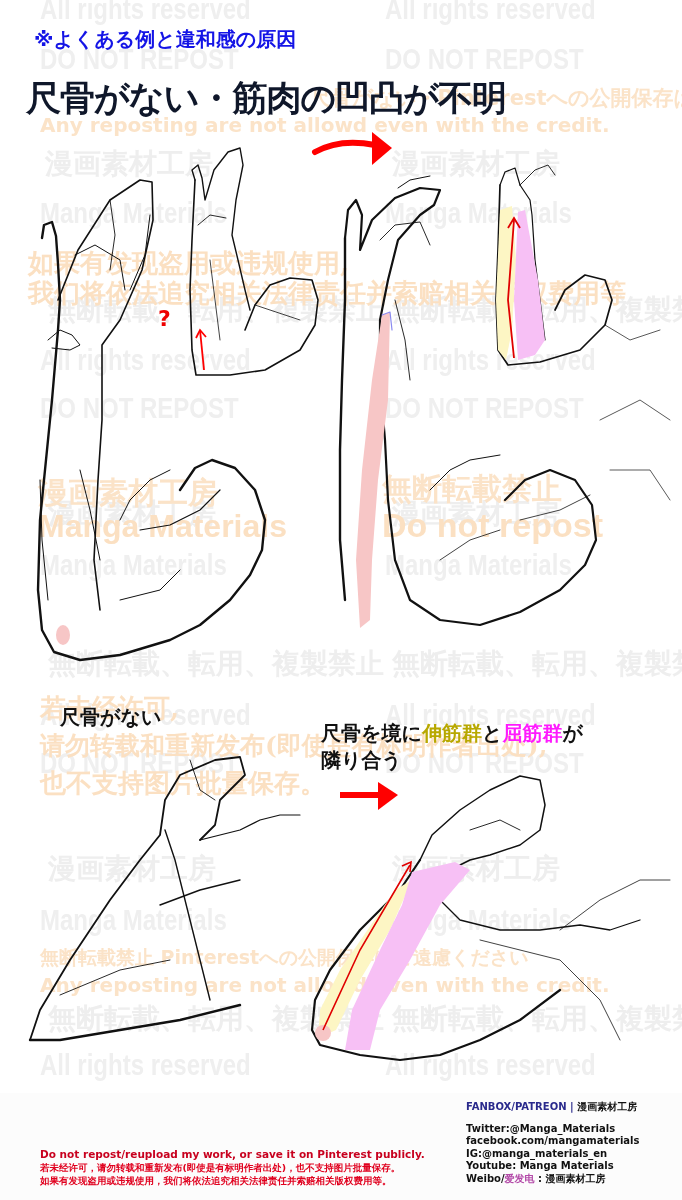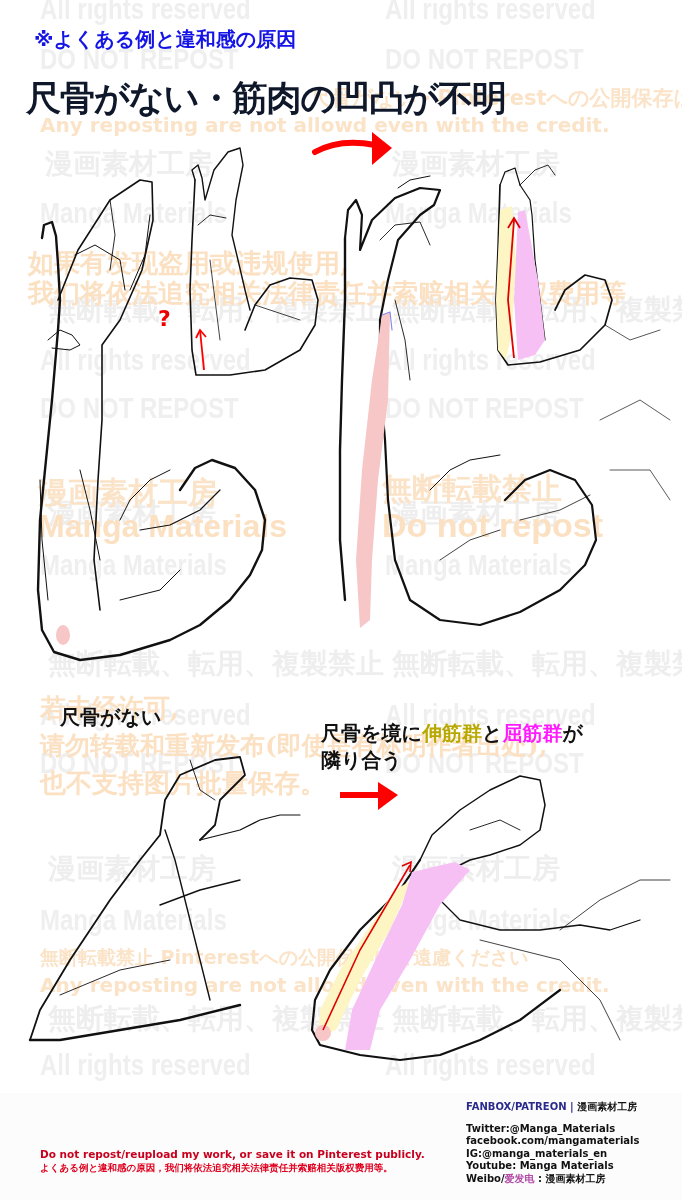--- a/index.html
+++ b/index.html
@@ -180,21 +180,22 @@
 
 <div class="cap" style="left:60px;top:704px">尺骨がない</div>
 <div class="cap" style="left:321px;top:720px">
   <span>尺骨を境に</span><span class="yel">伸筋群</span><span>と</span><span class="mag">屈筋群</span><span>が</span><br>
   <span>隣り合う</span>
 </div>
 
 <div class="footer">
   <div class="f-left">
     <div class="red">Do not repost/reupload my work, or save it on Pinterest publicly.</div>
-    <div class="cn">よくある例と違和感の原因，我们将依法追究相关法律责任并索赔相关版权费用等。</div>
+    <div class="cn">若未经许可，请勿转载和重新发布(即使是有标明作者出处)，也不支持图片批量保存。</div>
+    <div class="cn">如果有发现盗用或违规使用，我们将依法追究相关法律责任并索赔相关版权费用等。</div>
   </div>
   <div class="f-right">
     <div><span class="brand">FANBOX/PATREON</span><span class="brand"> | </span><span>漫画素材工房</span></div>
     <div class="gap"></div>
     <div>Twitter:@Manga_Materials</div>
     <div>facebook.com/mangamaterials</div>
     <div>IG:@manga_materials_en</div>
     <div>Youtube: Manga Materials</div>
     <div><span>Weibo/</span><span class="pink">爱发电</span><span> : 漫画素材工房</span></div>
   </div>

